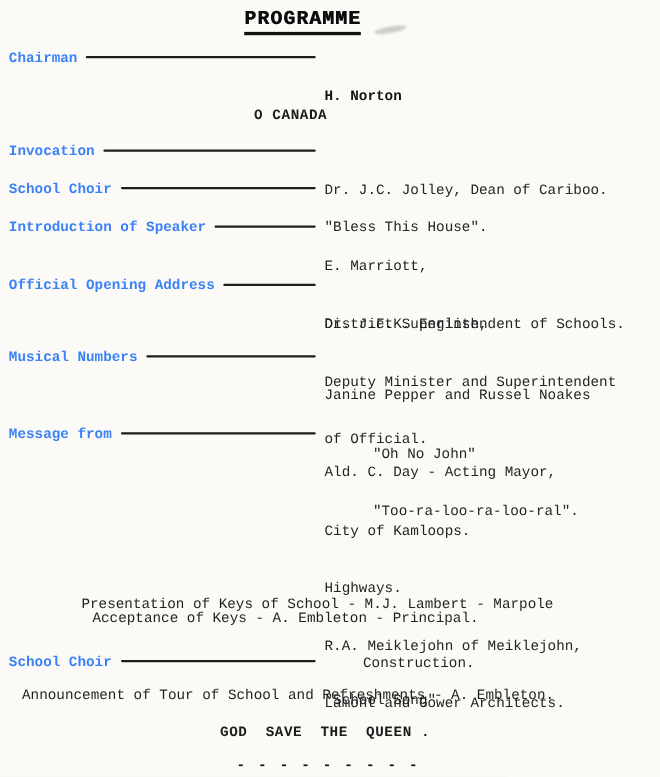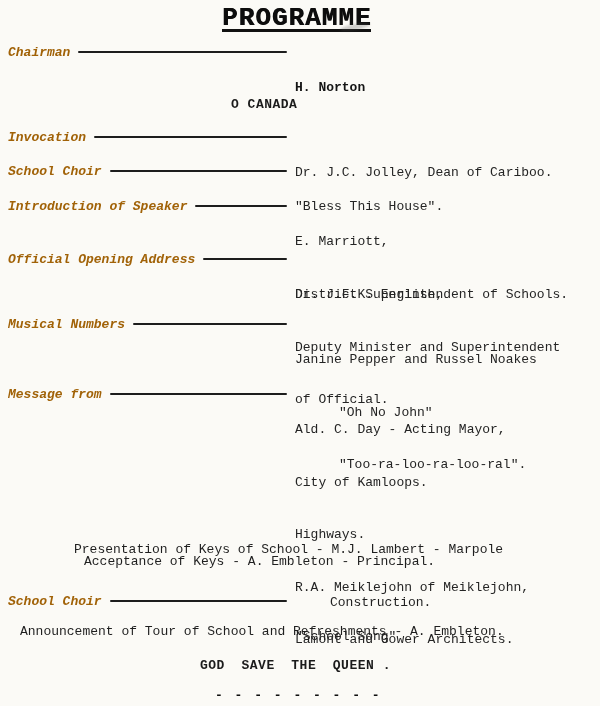--- a/index.html
+++ b/index.html
@@ -11,35 +11,35 @@
   .page{
     position:relative;width:600px;height:706px;overflow:hidden;
     background:#fbfaf6;
     color:#222;
     font-size:13px;line-height:17.5px;
   }
   .page *{white-space:pre;}
   
   .doc-title{
     position:absolute;left:222px;top:8px;
-    font-size:26px;font-weight:bold;letter-spacing:1px;color:#0d0d0d;
+    font-size:18px;font-weight:bold;letter-spacing:1px;color:#0d0d0d;
     border-bottom:3px solid #111;padding-bottom:1px;line-height:20px;
     text-shadow:0.6px 0 0 #0d0d0d;
   }
   .smudge{
     position:absolute;left:340px;top:24px;width:30px;height:6px;
     background:rgba(90,90,90,.28);border-radius:50%;
     transform:rotate(-10deg);filter:blur(1px);
   }
   
   .row{
     position:absolute;left:8px;right:0;
     display:flex;align-items:flex-start;
   }
-  .row .lbl{flex-shrink:0;font-weight:bold;color:#a16207;font-style:italic;}
+  .row .lbl{flex-shrink:0;font-weight:bold;color:#3b82f6;}
   .row .leader{
     flex:1;height:2px;background:#1d1d1d;
     align-self:flex-start;margin:7px 8px 0 8px;
     border-radius:1px;
   }
   .row .rcol{width:305px;flex-shrink:0;color:#242424;}
   .rcol .ln{white-space:pre;}
   .rcol .b{font-weight:bold;color:#141414;}
   .indent-1{padding-left:44px;}
   

